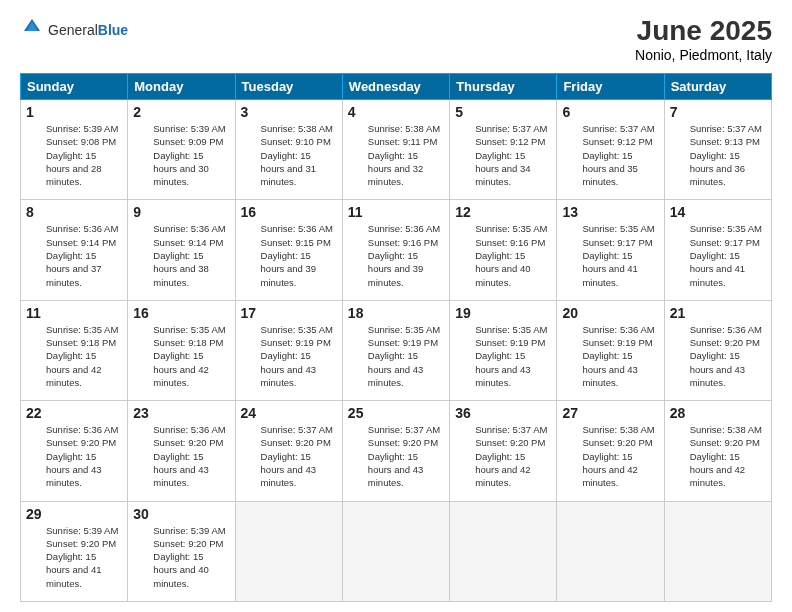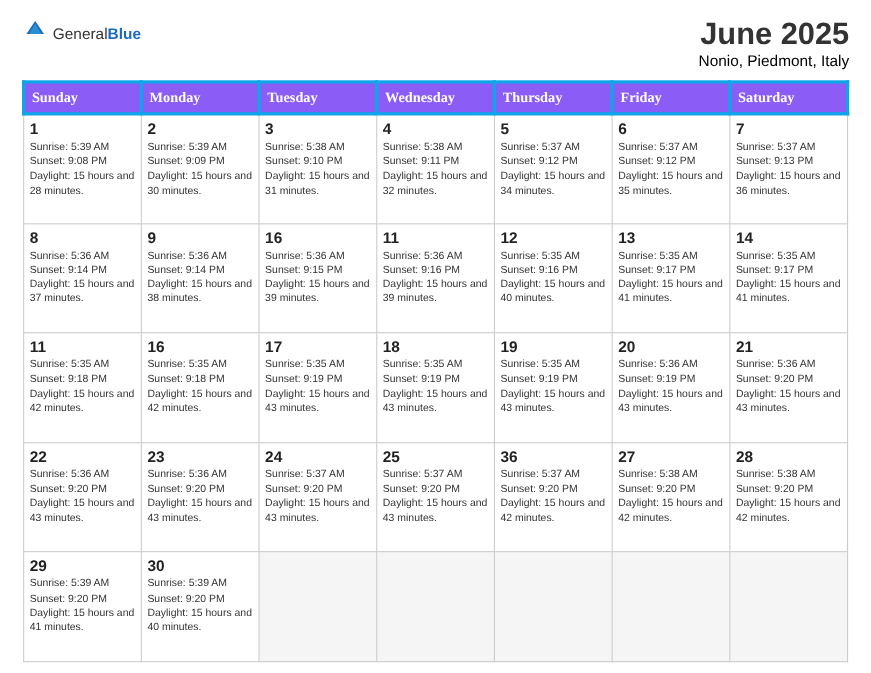--- a/index.html
+++ b/index.html
@@ -50,28 +50,27 @@
       font-size: 14px;
       color: #000000;
     }
     .calendar-table {
       width: 100%;
       border-collapse: collapse;
       flex: 1;
       table-layout: fixed;
     }
     .calendar-table thead th {
-      background-color: #8b5cf6;
+      background-color: #0369a1;
       color: white;
       text-align: left;
       padding: 5px 6px;
       font-size: 13px;
       font-weight: bold;
-      border: 3px solid #0ea5e9;
-      font-family: Liberation Serif, serif;
+      border: 1px solid #0ea5e9;
     }
     .calendar-table tbody td {
       border: 1px solid #ccc;
       vertical-align: top;
       padding: 4px 5px;
       font-size: 10px;
       color: #333;
       height: 85px;
       background: #fff;
     }
@@ -82,20 +81,21 @@
       font-size: 14px;
       font-weight: bold;
       color: #222;
       display: block;
       margin-bottom: 2px;
     }
     .day-info {
       font-size: 9.5px;
       line-height: 1.4;
       color: #333;
+      margin-left: 20px;
     }
   </style>
 </head>
 <body>
 
 <div class="page">
   <div class="header">
     <div class="logo">
       <svg class="logo-icon" viewBox="0 0 30 30">
         <polygon points="15,5 25,20 5,20" fill="#1a6bbf"></polygon>

